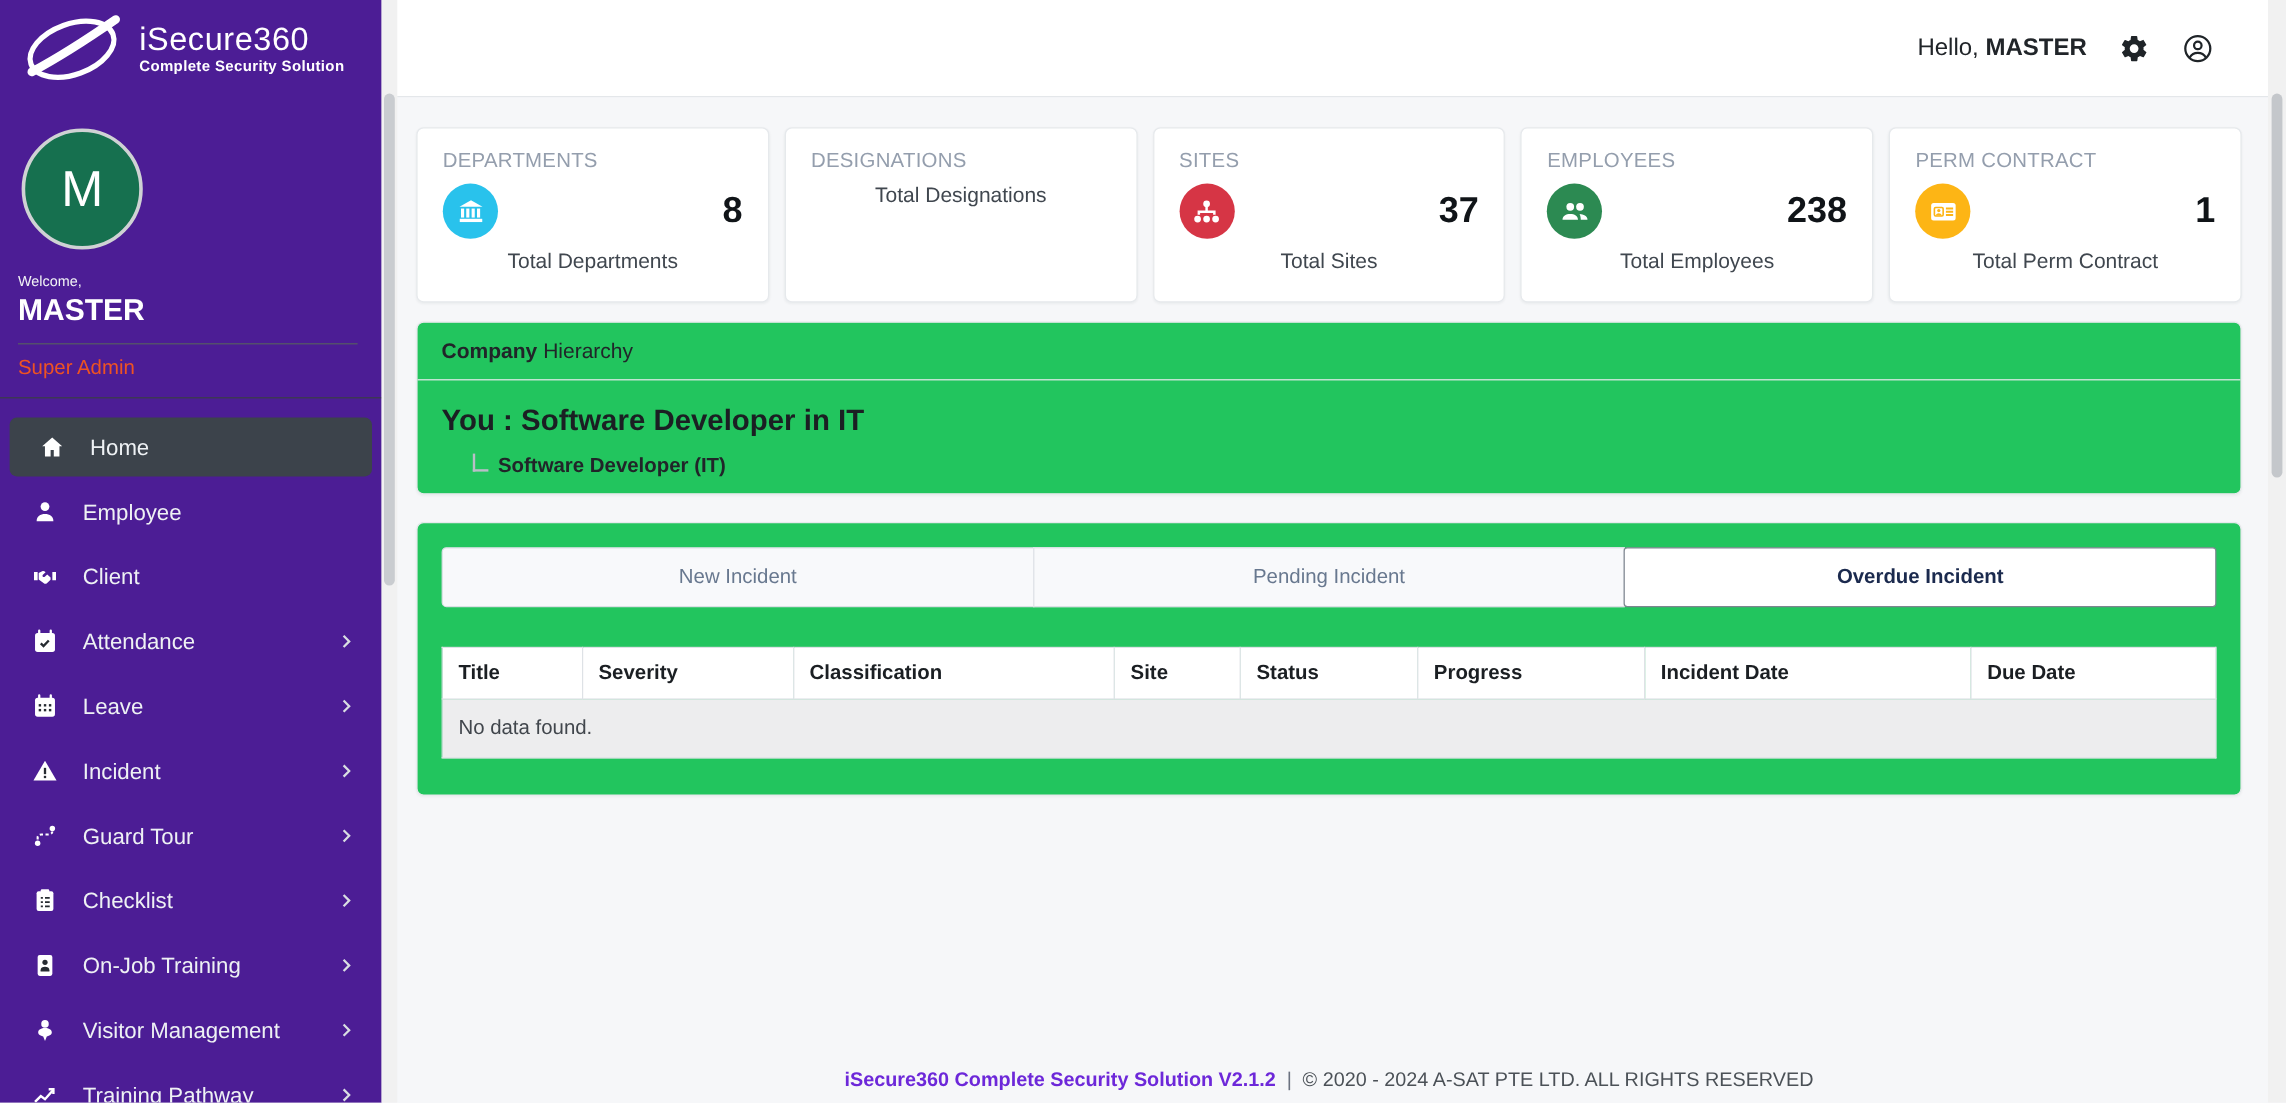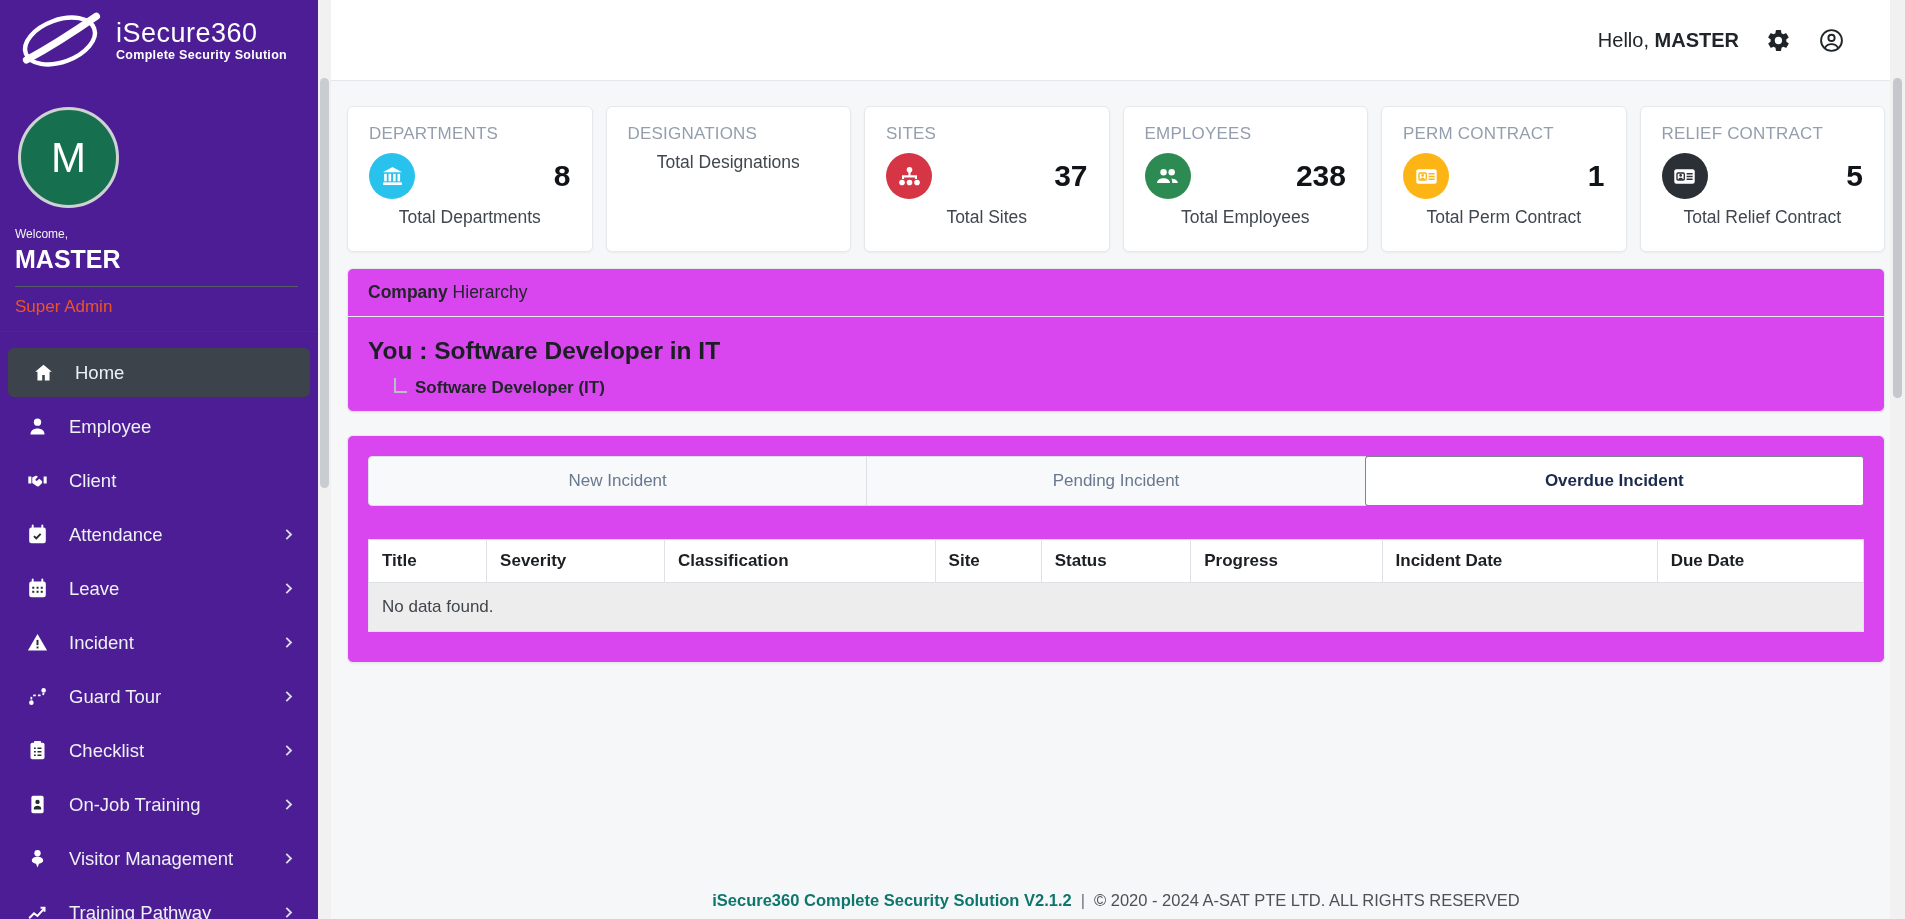--- a/index.html
+++ b/index.html
@@ -39,36 +39,36 @@
   .right-scroll .thumb { position:absolute; left:3px; width:9px; top:78px; height:320px; background:#c4c7cb; border-radius:5px; }
 
   
   .main { flex:1; display:flex; flex-direction:column; height:100%; min-width:0; }
   .topbar { height:81px; background:#ffffff; border-bottom:1px solid #e4e7ea;
             display:flex; align-items:center; justify-content:flex-end; padding-right:60px; gap:27px; }
   .greeting { font-size:20px; color:#212529; }
   .icon-btn { width:26px; height:26px; color:#1f2428; cursor:pointer; display:flex; align-items:center; }
   .icon-btn svg { width:25px; height:25px; }
 
-  .content { flex:1; display:flex; flex-direction:column; padding:25px 20px 0 16px; min-height:0; }
+  .content { flex:1; display:flex; flex-direction:column; padding:25px 37px 0 16px; min-height:0; }
 
   
   .stats-row { display:flex; gap:13px; }
   .stat-card { flex:1; background:#ffffff; border:1px solid #e6e9ec; border-radius:6px;
                box-shadow:0 1px 2px rgba(20,30,40,.05); height:146px; padding:17px 21px 14px 21px;
                display:flex; flex-direction:column; }
   .stat-title { font-size:17px; color:#949ead; letter-spacing:.2px; }
   .stat-mid { display:flex; align-items:center; justify-content:space-between; margin-top:9px; }
   .stat-circle { width:46px; height:46px; border-radius:50%; display:flex; align-items:center; justify-content:center; }
   .stat-circle svg { width:25px; height:25px; }
   .stat-value { font-size:30px; font-weight:bold; color:#101418; }
   .stat-caption { text-align:center; font-size:17.5px; color:#40474f; margin-top:8px; }
 
   
-  .card { background:#d946ef; border:1px solid #e6e9ec; border-radius:6px; box-shadow:0 1px 2px rgba(20,30,40,.05); }
+  .card { background:#22c55e; border:1px solid #e6e9ec; border-radius:6px; box-shadow:0 1px 2px rgba(20,30,40,.05); }
   .hierarchy-card { margin-top:16px; }
   .card-header { padding:13px 20px; font-size:17.5px; color:#212529; border-bottom:1px solid #e8ebee; }
   .hier-body { padding:20px 20px 18px 20px; }
   .you-line { font-size:24.5px; font-weight:bold; color:#1b1f23; }
   .tree-node { margin:8px 0 0 26px; display:flex; align-items:flex-end; }
   .tree-elbow { width:13px; height:15px; border-left:2px solid #b9bec7; border-bottom:2px solid #b9bec7; margin-right:8px; }
   .tree-label { font-size:17px; font-weight:bold; color:#212529; position:relative; top:5px; }
 
   
   .incident-card { margin-top:23px; padding:20px 20px 30px 20px; }
@@ -80,21 +80,21 @@
   .tab:last-child { border-radius:0 4px 4px 0; }
   .tab.active { background:#ffffff; border:1px solid #7d858f; color:#1b2a4e; font-weight:bold; position:relative; z-index:1; border-radius:3px; }
 
   table.incident-table { width:100%; border-collapse:collapse; margin-top:33px; table-layout:fixed; }
   .incident-table th { border:1px solid #dee2e6; background:#ffffff; text-align:left;
                        font-size:17px; color:#1b1f23; padding:11px 13px; font-weight:bold; }
   .incident-table td.empty { border:1px solid #dee2e6; background:#ededee; font-size:17px;
                              color:#41464c; padding:14px 13px; }
 
   .footer { margin-top:auto; text-align:center; font-size:16.5px; color:#4b5157; padding:6px 0 9px 0; }
-  .footer b { color:#0f766e; }
+  .footer b { color:#6d28d9; }
   .footer .sep { margin:0 9px; color:#6b7280; }
 </style>
 </head>
 <body>
 
 <div class="app">
 
   <aside class="sidebar">
     <div class="logo-area">
       <svg viewBox="0 0 64 44">
@@ -344,36 +344,20 @@
                   <rect x="2.2" y="5" width="19.6" height="14" rx="2"></rect>
                   <rect x="4.8" y="8.6" width="7" height="6.8" rx="1" fill="none" stroke="var(--cc)" stroke-width="1.3"></rect>
                   <circle cx="8.3" cy="11" r="1.3" fill="var(--cc)"></circle>
                   <path d="M5.9 15c.3-1.2 1.3-1.8 2.4-1.8s2.1.6 2.4 1.8z" fill="var(--cc)"></path>
                   <path d="M14 9.4h5.8M14 12h5.8M14 14.6h5.8" stroke="var(--cc)" stroke-width="1.5"></path>
                 </svg>
               </span>
               <span class="stat-value">1</span>
             </div>
             <div class="stat-caption">Total Perm Contract</div>
-          </div>
-          <div class="stat-card">
-            <div class="stat-title">RELIEF CONTRACT</div>
-            <div class="stat-mid">
-              <span class="stat-circle" style="--cc:#2b3036;background:#2b3036">
-                <svg viewBox="0 0 24 24" fill="#fff">
-                  <rect x="2.2" y="5" width="19.6" height="14" rx="2"></rect>
-                  <rect x="4.8" y="8.6" width="7" height="6.8" rx="1" fill="none" stroke="var(--cc)" stroke-width="1.3"></rect>
-                  <circle cx="8.3" cy="11" r="1.3" fill="var(--cc)"></circle>
-                  <path d="M5.9 15c.3-1.2 1.3-1.8 2.4-1.8s2.1.6 2.4 1.8z" fill="var(--cc)"></path>
-                  <path d="M14 9.4h5.8M14 12h5.8M14 14.6h5.8" stroke="var(--cc)" stroke-width="1.5"></path>
-                </svg>
-              </span>
-              <span class="stat-value">5</span>
-            </div>
-            <div class="stat-caption">Total Relief Contract</div>
           </div>
         </div>
 
       <section class="card hierarchy-card">
         <div class="card-header">
           <b>Company</b>
           <span>Hierarchy</span>
         </div>
         <div class="hier-body">
           <div class="you-line">You : Software Developer in IT</div>

